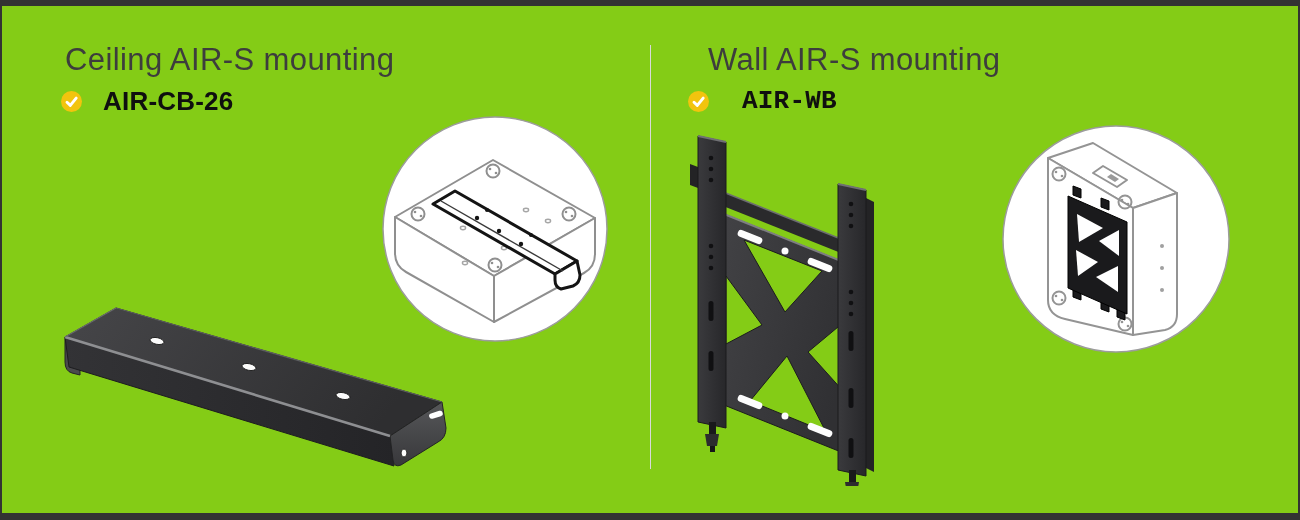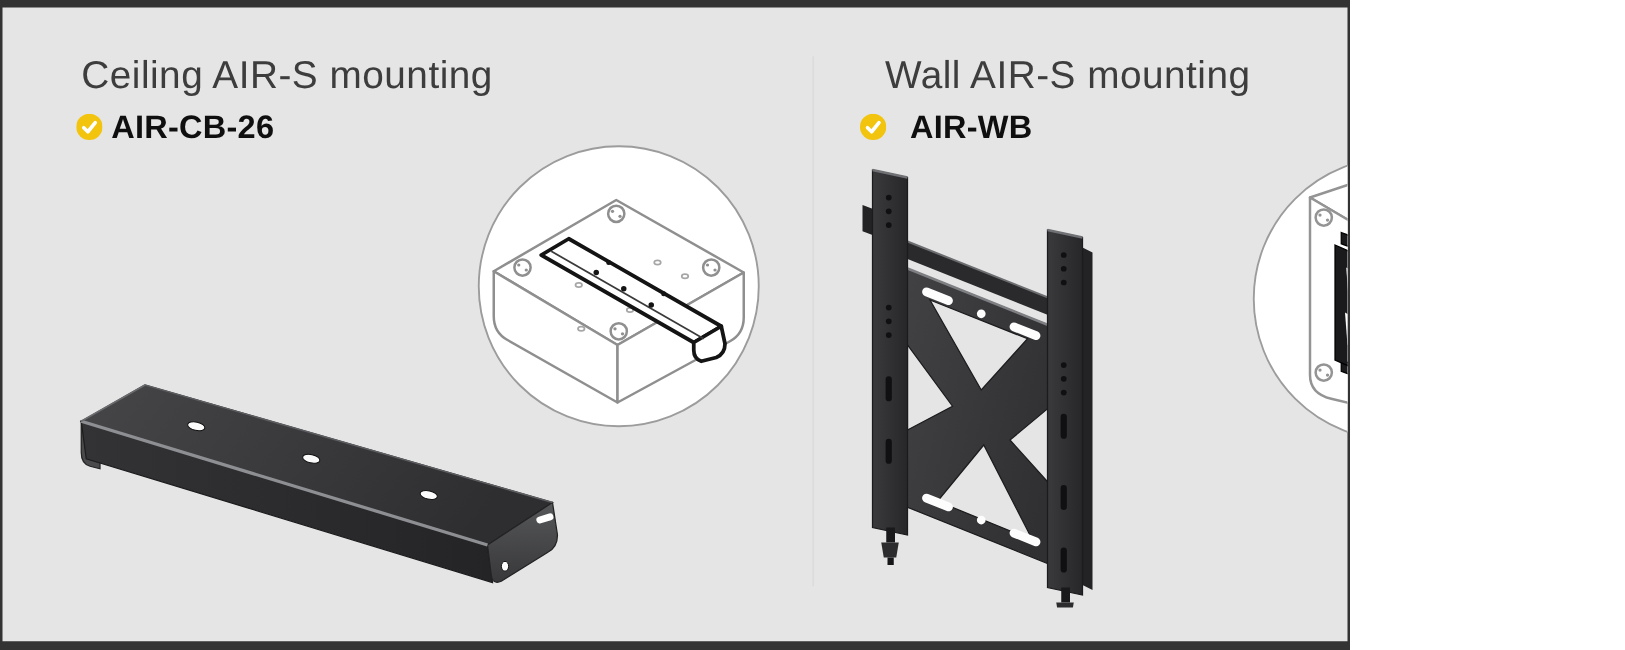--- a/index.html
+++ b/index.html
@@ -1,38 +1,38 @@
 <!DOCTYPE html>
 <html><head>
 <meta charset="utf-8">
 <style>
   html,body{margin:0;padding:0;background:#fff;}
   .frame{
     position:relative;
-    width:1080px;height:520px;
+    width:1300px;height:520px;
     box-sizing:border-box;
-    background:#e5e5e5;
+    background:#84cc16;
     border-top:6px solid #333333;
     border-bottom:7px solid #333333;
     border-left:2px solid #333333;
     border-right:2px solid #333333;
     font-family:"Liberation Sans", sans-serif;
     overflow:hidden;
   }
   .divider{
     position:absolute;left:648px;top:39px;width:1px;height:424px;
     background:#d9d9d9;
   }
   .title{
     position:absolute;top:38px;
     font-size:31px;font-weight:300;letter-spacing:.4px;
     color:#3d3d3d;line-height:1;white-space:nowrap;
   }
   .badge-row{
-    position:absolute;top:85px;display:flex;align-items:flex-end;
+    position:absolute;top:85px;display:flex;align-items:flex-end;gap:14px;
   }
   .badge-row .code{
     font-size:26px;font-weight:bold;color:#0f0f0f;letter-spacing:.2px;
     line-height:21px;white-space:nowrap;
   }
   .check-badge{width:21px;height:21px;display:block;}
   .gap-l{margin-left:7px;}
   .gap-r{margin-left:19px;}
   .abs{position:absolute;}
 </style>
@@ -135,21 +135,21 @@
           <circle cx="150" cy="120" r="2"></circle>
       </g>
     </svg>
   </div>
 
   <div class="divider"></div>
 
   <div>
     <div class="title" style="left:706px;">Wall AIR-S mounting</div>
 
-    <div class="badge-row" style="left:686px;">
+    <div class="badge-row" style="left:686px;font-family:Liberation Mono, monospace;">
       <svg class="check-badge" viewBox="0 0 21 21">
         <circle cx="10.5" cy="10.5" r="10.5" fill="#f2c40e"></circle>
         <path d="M6,11.2 L9.3,14.4 L15.2,7.1" fill="none" stroke="#ffffff" stroke-width="2.9" stroke-linecap="round" stroke-linejoin="round"></path>
       </svg>
       <span class="code gap-r">AIR-WB</span>
     </div>
 
     <svg class="abs" style="left:686px;top:120px;" width="200" height="360" viewBox="0 0 200 360">
       <defs>
         <linearGradient id="wbPlate" x1="0" y1="0" x2="1" y2="0.4">

